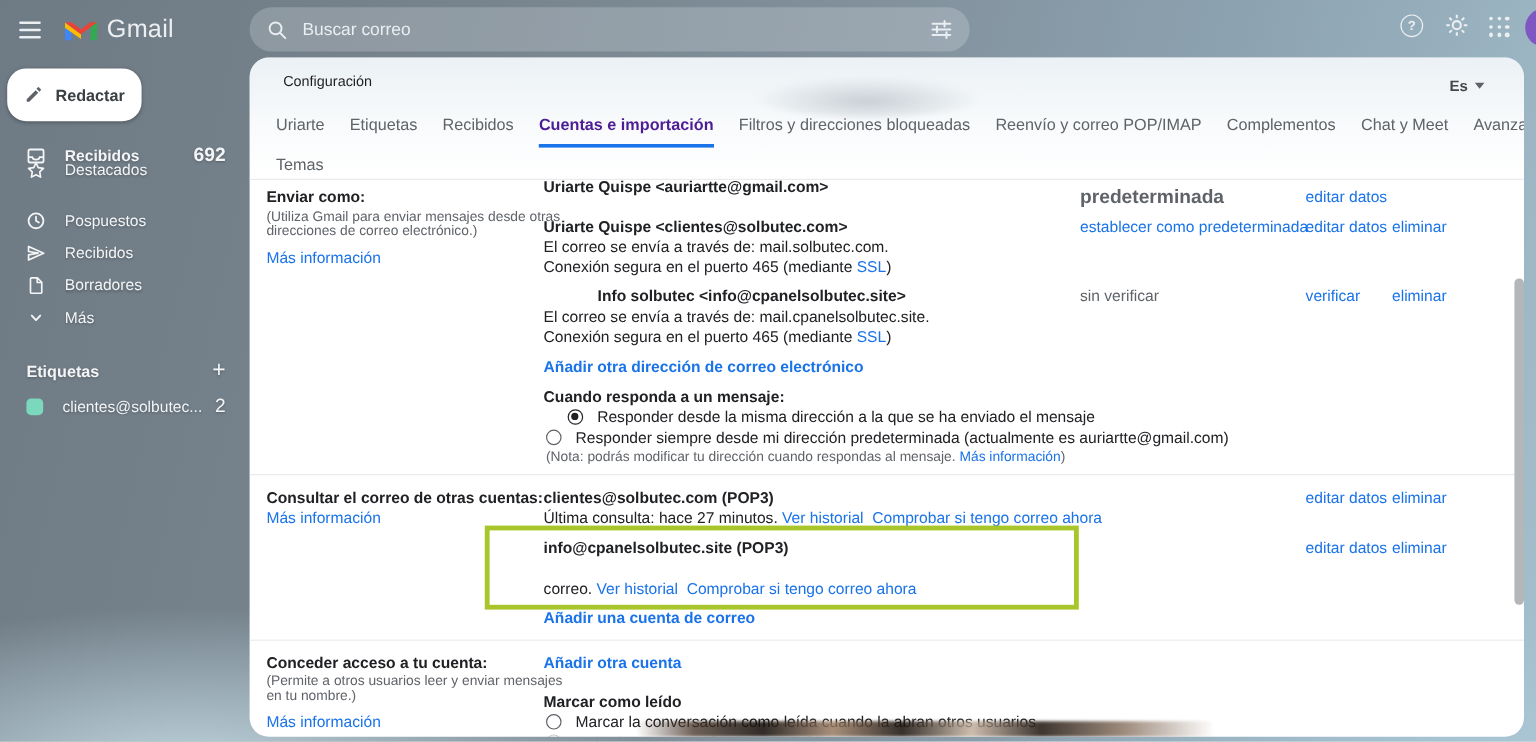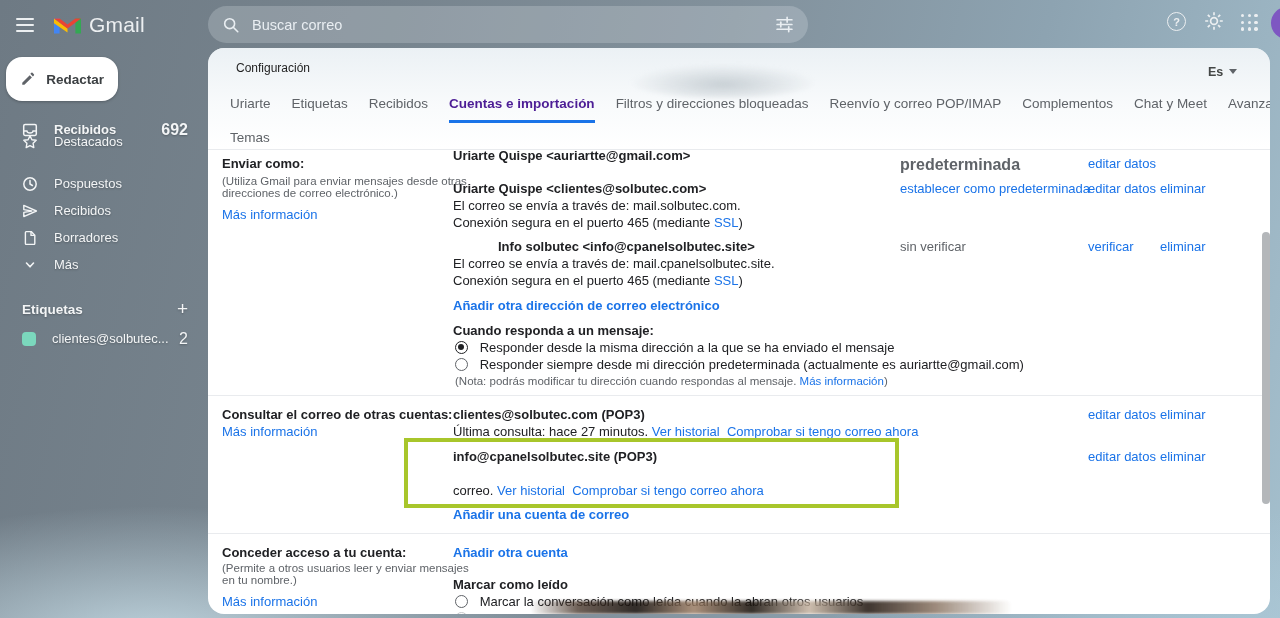--- a/index.html
+++ b/index.html
@@ -240,21 +240,21 @@
   <div class="abs t13" style="left:245px; top:225px;">
     <span>Conexión segura en el puerto 465 (mediante </span><span class="lnk">SSL</span><span>)</span>
   </div>
   <div class="abs gray" style="left:692px; top:191px;">sin verificar</div>
   <div class="abs lnk" style="left:880px; top:191px;">verificar</div>
   <div class="abs lnk" style="left:952px; top:191px;">eliminar</div>
 
   <div class="abs lnk lnkb" style="left:245px; top:250px;">Añadir otra dirección de correo electrónico</div>
 
   <div class="abs b13" style="left:245px; top:275px;">Cuando responda a un mensaje:</div>
-  <div class="abs t13" style="left:247px; top:292px;">
+  <div class="abs t13" style="left:265px; top:292px;">
     <span class="radio sel"></span>
     <span style="margin-left:8px;">Responder desde la misma dirección a la que se ha enviado el mensaje</span>
   </div>
   <div class="abs t13" style="left:247px; top:309px;">
     <span class="radio"></span>
     <span style="margin-left:8px;">Responder siempre desde mi dirección predeterminada (actualmente es auriartte@gmail.com)</span>
   </div>
   <div class="abs note" style="left:247px; top:327px;">
     <span>(Nota: podrás modificar tu dirección cuando respondas al mensaje. </span><span class="lnk11">Más información</span><span>)</span>
   </div>

